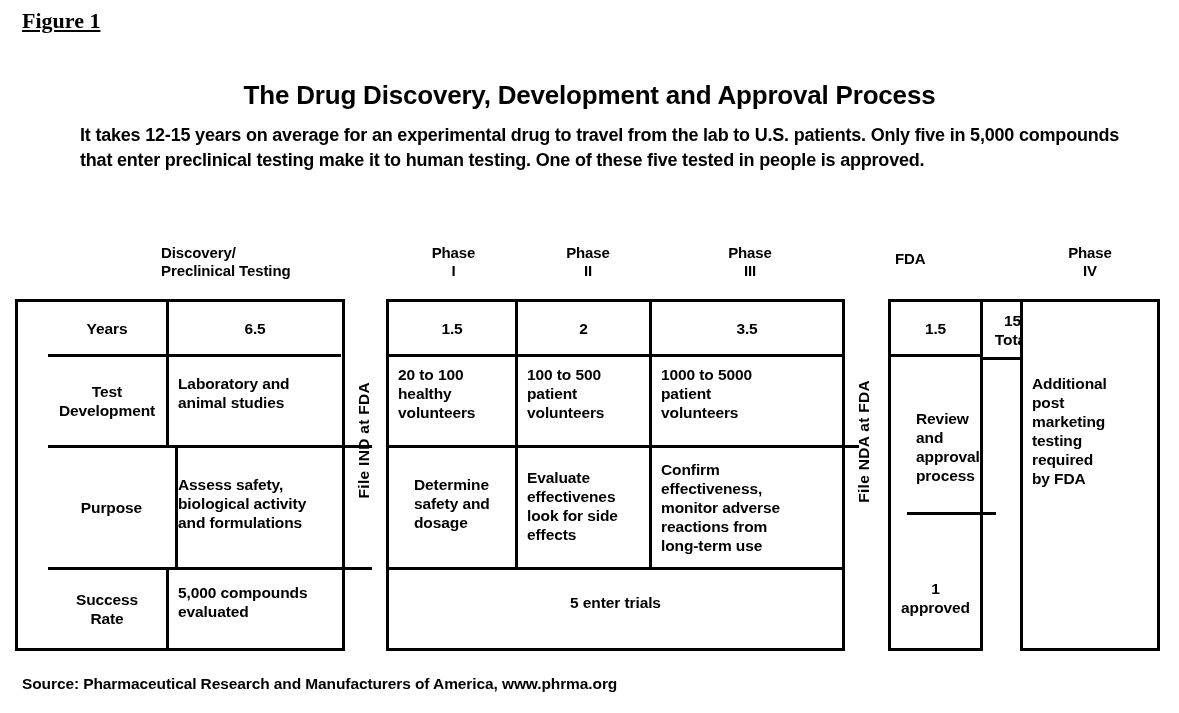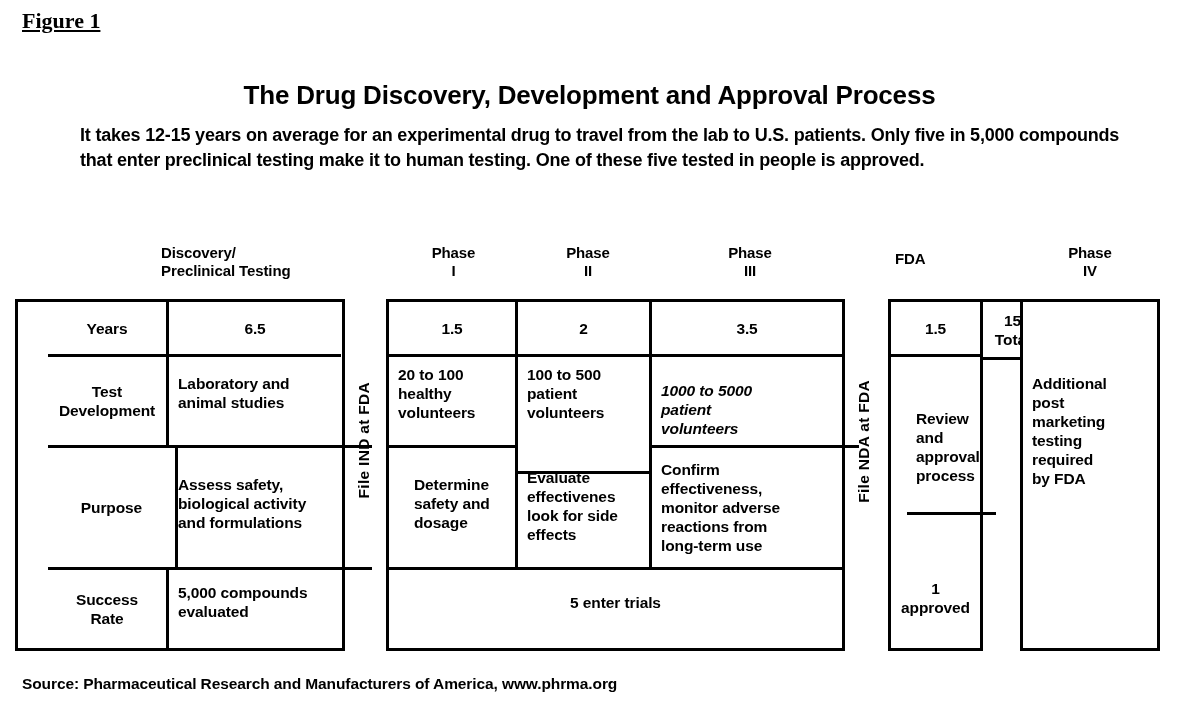--- a/index.html
+++ b/index.html
@@ -169,24 +169,24 @@
 <div class="abs tbl" id="table-phases">
   <div style="position:absolute;left:0;top:0;width:453px;height:346px;">
 
     <div class="cell c-center bd-r bd-b" style="position:absolute;left:0;top:0;width:129px;height:55px;">1.5</div>
     <div class="cell c-center bd-r bd-b" style="position:absolute;left:129px;top:0;width:134px;height:55px;">2</div>
     <div class="cell c-center bd-b" style="position:absolute;left:263px;top:0;width:190px;height:55px;">3.5</div>
 
     <div class="cell c-topleft bd-r bd-b" style="position:absolute;left:0;top:55px;width:129px;height:91px;padding-top:8px;">20 to 100
 healthy
 volunteers</div>
-    <div class="cell c-topleft bd-r bd-b" style="position:absolute;left:129px;top:55px;width:134px;height:117px;padding-top:8px;">100 to 500
+    <div class="cell c-topleft bd-r bd-b" style="position:absolute;left:129px;top:55px;width:134px;height:91px;padding-top:8px;">100 to 500
 patient
 volunteers</div>
-    <div class="cell c-topleft bd-b" style="position:absolute;left:263px;top:55px;width:207px;height:91px;padding-top:24px;font-style:italic;">1000 to 5000
+    <div class="cell c-topleft bd-b" style="position:absolute;left:263px;top:55px;width:207px;height:91px;padding-top:8px;">1000 to 5000
 patient
 volunteers</div>
 
     <div class="cell c-topleft bd-r bd-b" style="position:absolute;left:0;top:146px;width:129px;height:122px;padding-top:27px;padding-left:25px;">Determine
 safety and
 dosage</div>
     <div class="cell c-topleft bd-r bd-b" style="position:absolute;left:129px;top:146px;width:134px;height:122px;padding-top:20px;">Evaluate
 effectivenes
 look for side
 effects</div>

